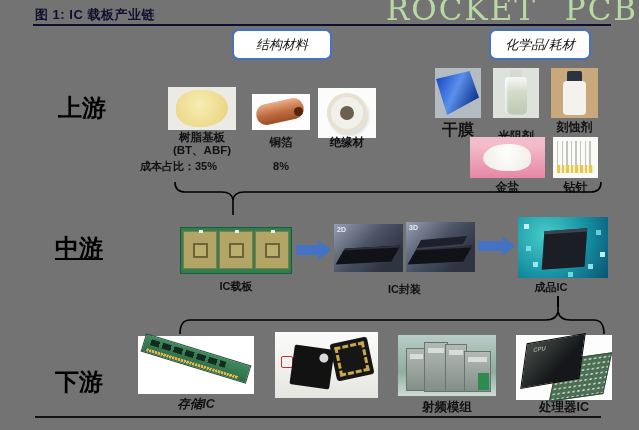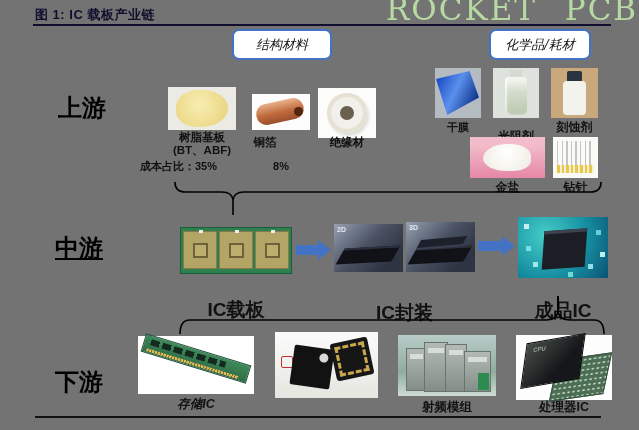--- a/index.html
+++ b/index.html
@@ -18,36 +18,36 @@
     font-family:"DejaVu Serif",serif;font-style:italic;font-size:13px;color:#111;}
   .box-structural{left:232px;top:29px;width:96px;height:27px;}
   .box-chemicals{left:489px;top:29px;width:98px;height:27px;}
   
   .stage-label{position:absolute;font-size:24px;font-weight:700;color:#000;}
   .stage-up{left:58px;top:92px;}
   .stage-mid{left:55px;top:232px;text-decoration:underline;}
   .stage-down{left:55px;top:366px;}
   
   .item-label{position:absolute;font-weight:bold;font-size:11.5px;color:#111;text-align:center;line-height:1.15;}
-  .big-label{font-size:19px;margin-top:19px;}
+  .big-label{font-size:11px;}
   
   .ph{position:absolute;}
   .img-resin{left:168px;top:87px;width:68px;height:43px;background:#eceae4;}
   .resin-blob{position:absolute;left:8px;top:3px;width:52px;height:37px;border-radius:48% 52% 55% 45%;
     background:radial-gradient(circle at 45% 40%,#f8eeb2,#ecd98a 70%,#e0c870);}
   .img-copper{left:252px;top:94px;width:58px;height:36px;background:#fdfdfd;}
   .copper-roll{position:absolute;left:4px;top:7px;width:48px;height:21px;border-radius:10px;
     background:linear-gradient(180deg,#eab088,#c06a3e 55%,#9c4f2a);transform:rotate(-12deg);}
   .copper-hole{position:absolute;right:7px;top:13px;width:9px;height:9px;border-radius:50%;background:#51260f;}
   .img-insul{left:318px;top:88px;width:58px;height:50px;background:#fcfcfa;}
   .insul-roll{position:absolute;left:9px;top:5px;width:40px;height:40px;border-radius:50%;
     background:#f2f0ea;box-shadow:inset 0 0 0 4px #e6e1d2, 2px 3px 3px rgba(0,0,0,.12);}
   .insul-hole{position:absolute;left:22px;top:18px;width:14px;height:14px;border-radius:50%;background:#6b5f4e;}
   .lbl-resin{left:152px;top:131px;width:100px;}
-  .lbl-copper{left:236px;top:136px;width:58px;}
+  .lbl-copper{left:252px;top:136px;width:58px;}
   .lbl-insul{left:314px;top:136px;width:66px;}
   .lbl-cost1{position:absolute;left:140px;top:159px;font-size:11px;font-weight:bold;}
   .lbl-cost2{position:absolute;left:252px;top:160px;width:58px;text-align:center;font-size:11px;font-weight:bold;}
   
   .img-film{left:435px;top:68px;width:46px;height:50px;background:#b4bcc2;}
   .film-sheet{position:absolute;left:1px;top:3px;width:43px;height:44px;
     background:linear-gradient(115deg,#2050c8 10%,#5a90ec 45%,#10368e 85%);
     clip-path:polygon(0 18%,78% 0,100% 60%,26% 100%);}
   .img-pr{left:493px;top:68px;width:46px;height:50px;background:#dde2dc;}
   .pr-bottle{position:absolute;left:12px;top:9px;width:22px;height:38px;border-radius:4px 4px 5px 5px;
@@ -57,21 +57,21 @@
   .et-bottle{position:absolute;left:12px;top:13px;width:23px;height:34px;border-radius:4px;background:#f4f2ec;}
   .et-cap{position:absolute;left:16px;top:3px;width:15px;height:12px;border-radius:2px;background:#2a3340;}
   .img-gold{left:470px;top:137px;width:75px;height:41px;background:linear-gradient(180deg,#f2bcca 20%,#e687a6);}
   .gs-powder{position:absolute;left:13px;top:7px;width:48px;height:27px;border-radius:55% 45% 40% 50%;
     background:radial-gradient(circle at 50% 35%,#ffffff,#f2f0e8 75%,#e8e4d8);}
   .img-drill{left:553px;top:137px;width:45px;height:41px;background:#fafaf6;}
   .drill-pins{position:absolute;left:4px;top:4px;width:37px;height:26px;
     background:repeating-linear-gradient(90deg,#c4c4c4 0 1.5px,transparent 1.5px 4.6px);}
   .drill-base{position:absolute;left:4px;bottom:5px;width:37px;height:8px;
     background:repeating-linear-gradient(90deg,#e8c84a 0 2.6px,#f6f0d0 2.6px 4.6px);}
-  .lbl-film{left:431px;top:121px;width:54px;font-size:11px;}
+  .lbl-film{left:431px;top:121px;width:54px;font-size:16px;}
   .lbl-pr{left:487px;top:130px;width:58px;font-size:12px;}
   .lbl-et{left:545px;top:121px;width:59px;font-size:12px;}
   .lbl-gold{left:470px;top:181px;width:75px;font-size:12px;}
   .lbl-drill{left:553px;top:181px;width:45px;font-size:12px;}
   
   .brace{position:absolute;}
   .conn-line{position:absolute;left:557px;top:296px;width:2px;height:11px;background:#000;}
   
   .img-icsub{left:180px;top:227px;width:112px;height:47px;background:#2f8050;border:1px solid #1d5c38;
     display:flex;justify-content:space-evenly;align-items:flex-end;padding-bottom:4px;box-sizing:border-box;}
@@ -94,21 +94,21 @@
     transform:skewX(-32deg) rotate(-5deg);box-shadow:0 3px 0 -1px #3a4150;}
   .img-finic{left:518px;top:217px;width:90px;height:61px;
     background:radial-gradient(circle at 30% 30%,#46ccc8,#1690a2 55%,#0a5274);}
   .fin-chip{position:absolute;left:25px;top:13px;width:43px;height:35px;background:#1b1e24;
     border-top:3px solid #3c424e;transform:rotate(-4deg) skewX(-8deg);}
   .fin-bits{position:absolute;left:6px;top:7px;width:5px;height:5px;background:#c4f0f2;
     box-shadow:64px 40px 0 #8fe0e8,72px 6px 0 #5fd0d8,9px 38px 0 #a0e8e8,44px 48px 0 #70d8d8,
     76px 28px 0 #baf0f0,2px 22px 0 #7adce4;}
   .lbl-icsub{left:180px;top:280px;width:112px;}
   .lbl-pkg{left:334px;top:283px;width:141px;}
-  .lbl-finic{left:518px;top:281px;width:90px;}
+  .lbl-finic{left:506px;top:281px;width:90px;}
   
   .img-ram{left:138px;top:336px;width:116px;height:58px;background:#fff;}
   .ram-stick{position:absolute;left:3px;top:13px;width:108px;height:17px;border:1px solid #24523a;
     background:linear-gradient(180deg,#3f8a5c,#2e6b45);transform:rotate(17deg);}
   .ram-stick::before{content:'';position:absolute;left:6px;top:3px;width:78px;height:6px;
     background:repeating-linear-gradient(90deg,#142a1e 0 9px,transparent 9px 12px);}
   .ram-stick::after{content:'';position:absolute;left:4px;bottom:1px;width:96px;height:3px;
     background:repeating-linear-gradient(90deg,#d8c060 0 2px,#87702e 2px 3px);}
   .img-mems{left:275px;top:332px;width:103px;height:66px;background:linear-gradient(180deg,#fbfbfb,#e6e6e0);}
   .mems-chip1{position:absolute;left:17px;top:15px;width:40px;height:40px;background:#121212;

